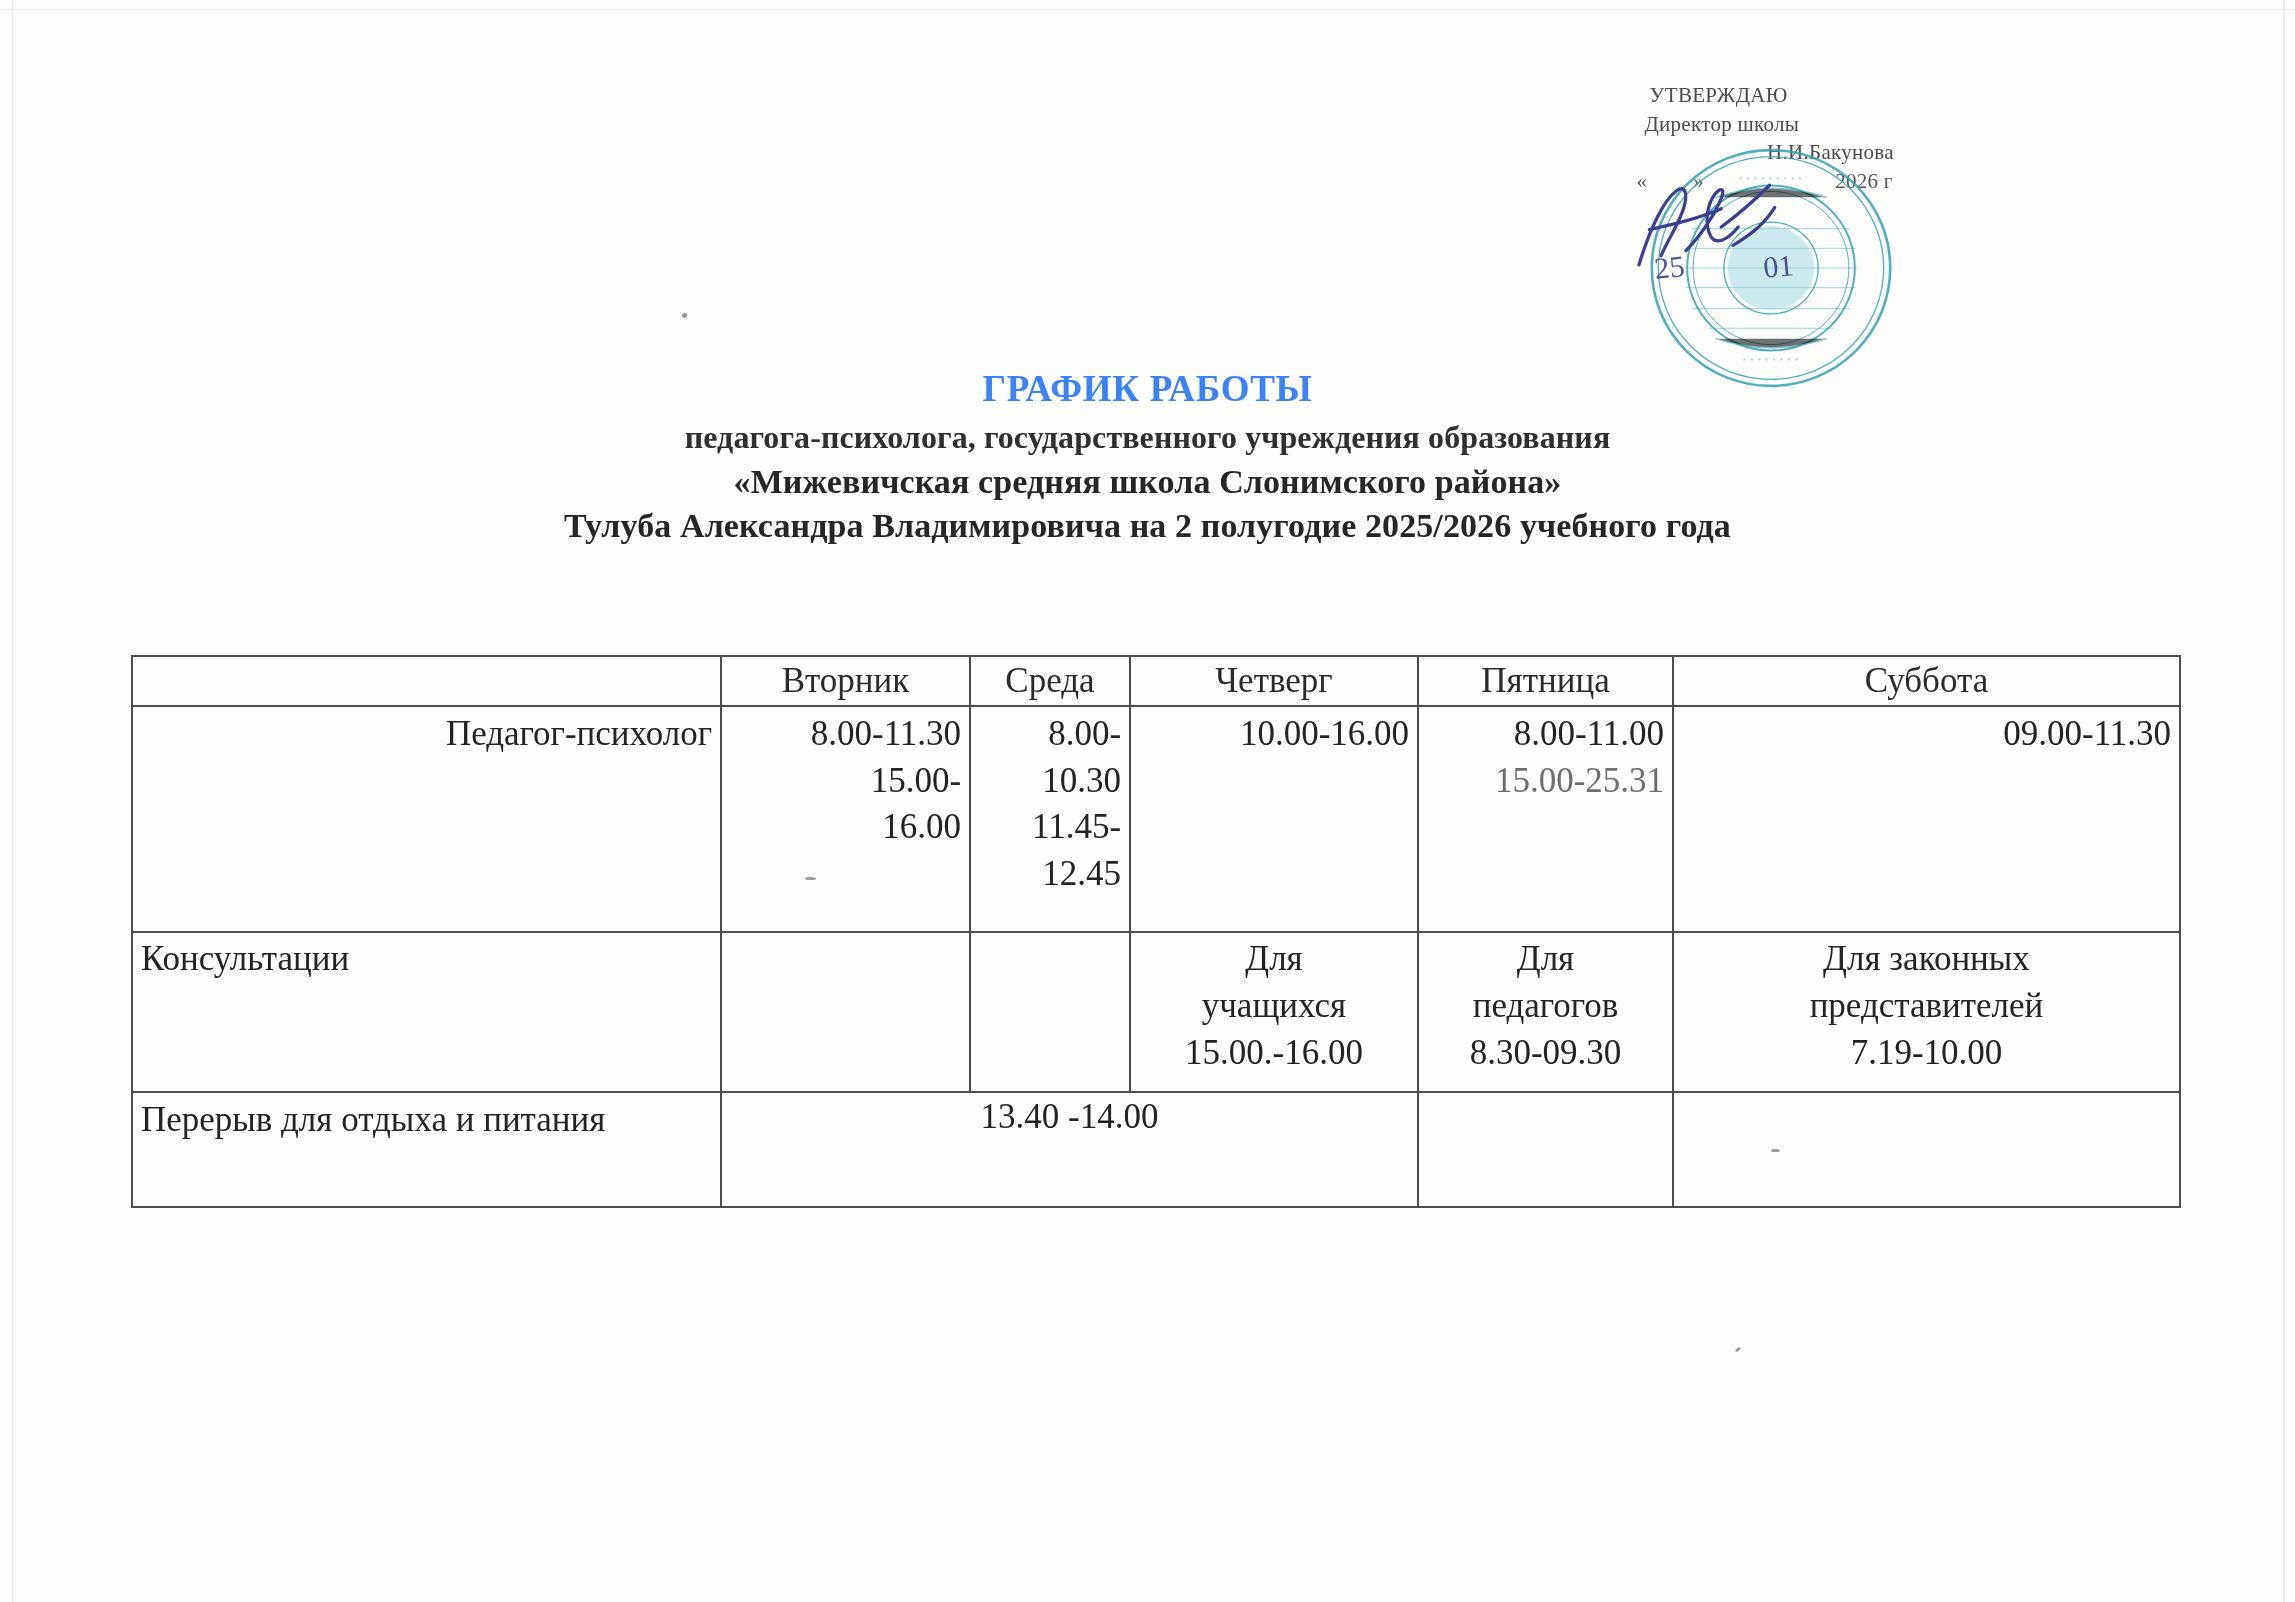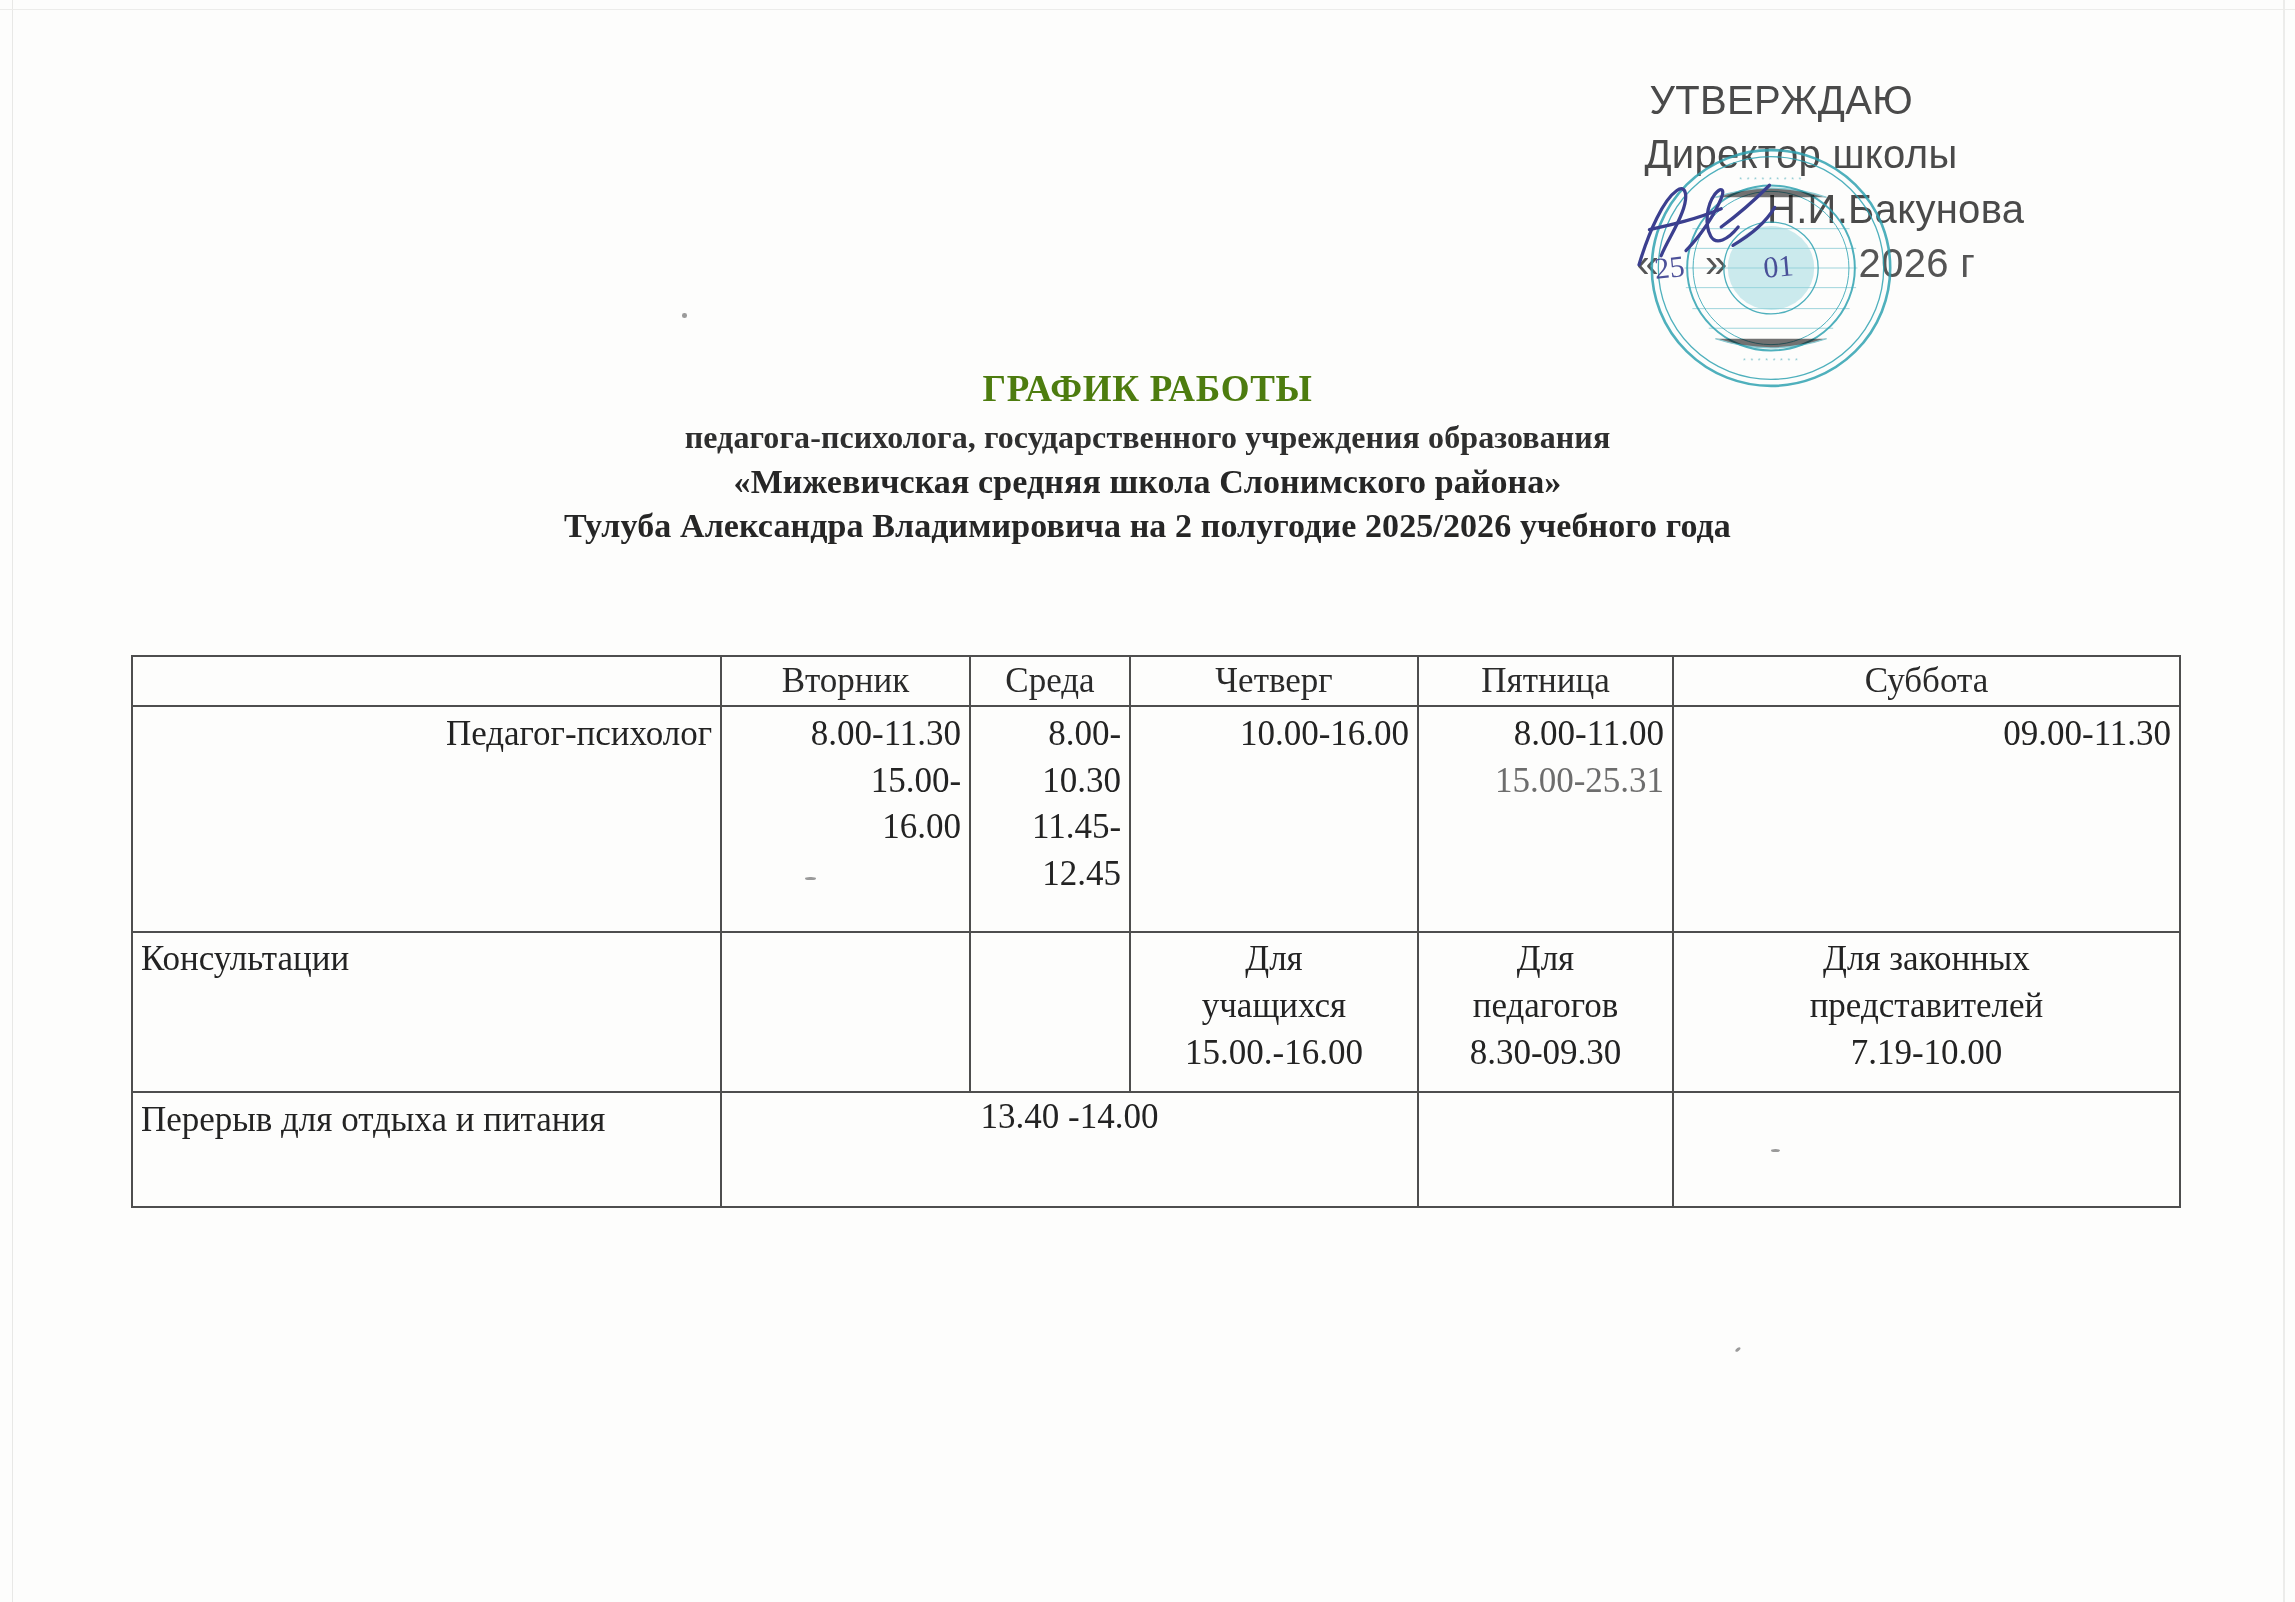--- a/index.html
+++ b/index.html
@@ -41,24 +41,24 @@
     position: absolute;
     left: 0; top: 9.2px;
     width: 2295px; height: 1.3px;
     background: #ececea;
   }
 
   
   .approval {
     position: absolute;
     left: 1630px;
-    top: 73px;
+    top: 81px;
     width: 478px;
-    font-family: Liberation Sans, sans-serif;
-    font-size: 40px;
+    font-family: Liberation Serif, serif;
+    font-size: 21px;
     line-height: 1.36;
     color: #4a4a4a;
     letter-spacing: 0.3px;
   }
   .approval .line {
     white-space: nowrap;
   }
   .approval .line-1 { text-indent: 19.6px; }
   .approval .line-2 { text-indent: 14.4px; }
   .approval .line-3 { text-indent: 137px; }
@@ -108,21 +108,21 @@
     left: 0;
     top: 367px;
     width: 2295px;
     text-align: center;
   }
   .title-main {
     font-family: "Liberation Serif", serif;
     font-weight: bold;
     font-size: 37px;
     letter-spacing: 0.7px;
-    color: #4d7c0f;
+    color: #3b82f6;
     margin-bottom: 9.2px;
   }
   .title-sub1 {
     font-family: Liberation Serif, serif;
     font-weight: bold;
     font-size: 32px;
     color: #2f2f2f;
     letter-spacing: 0.1px;
     margin-bottom: 6.5px;
   }

